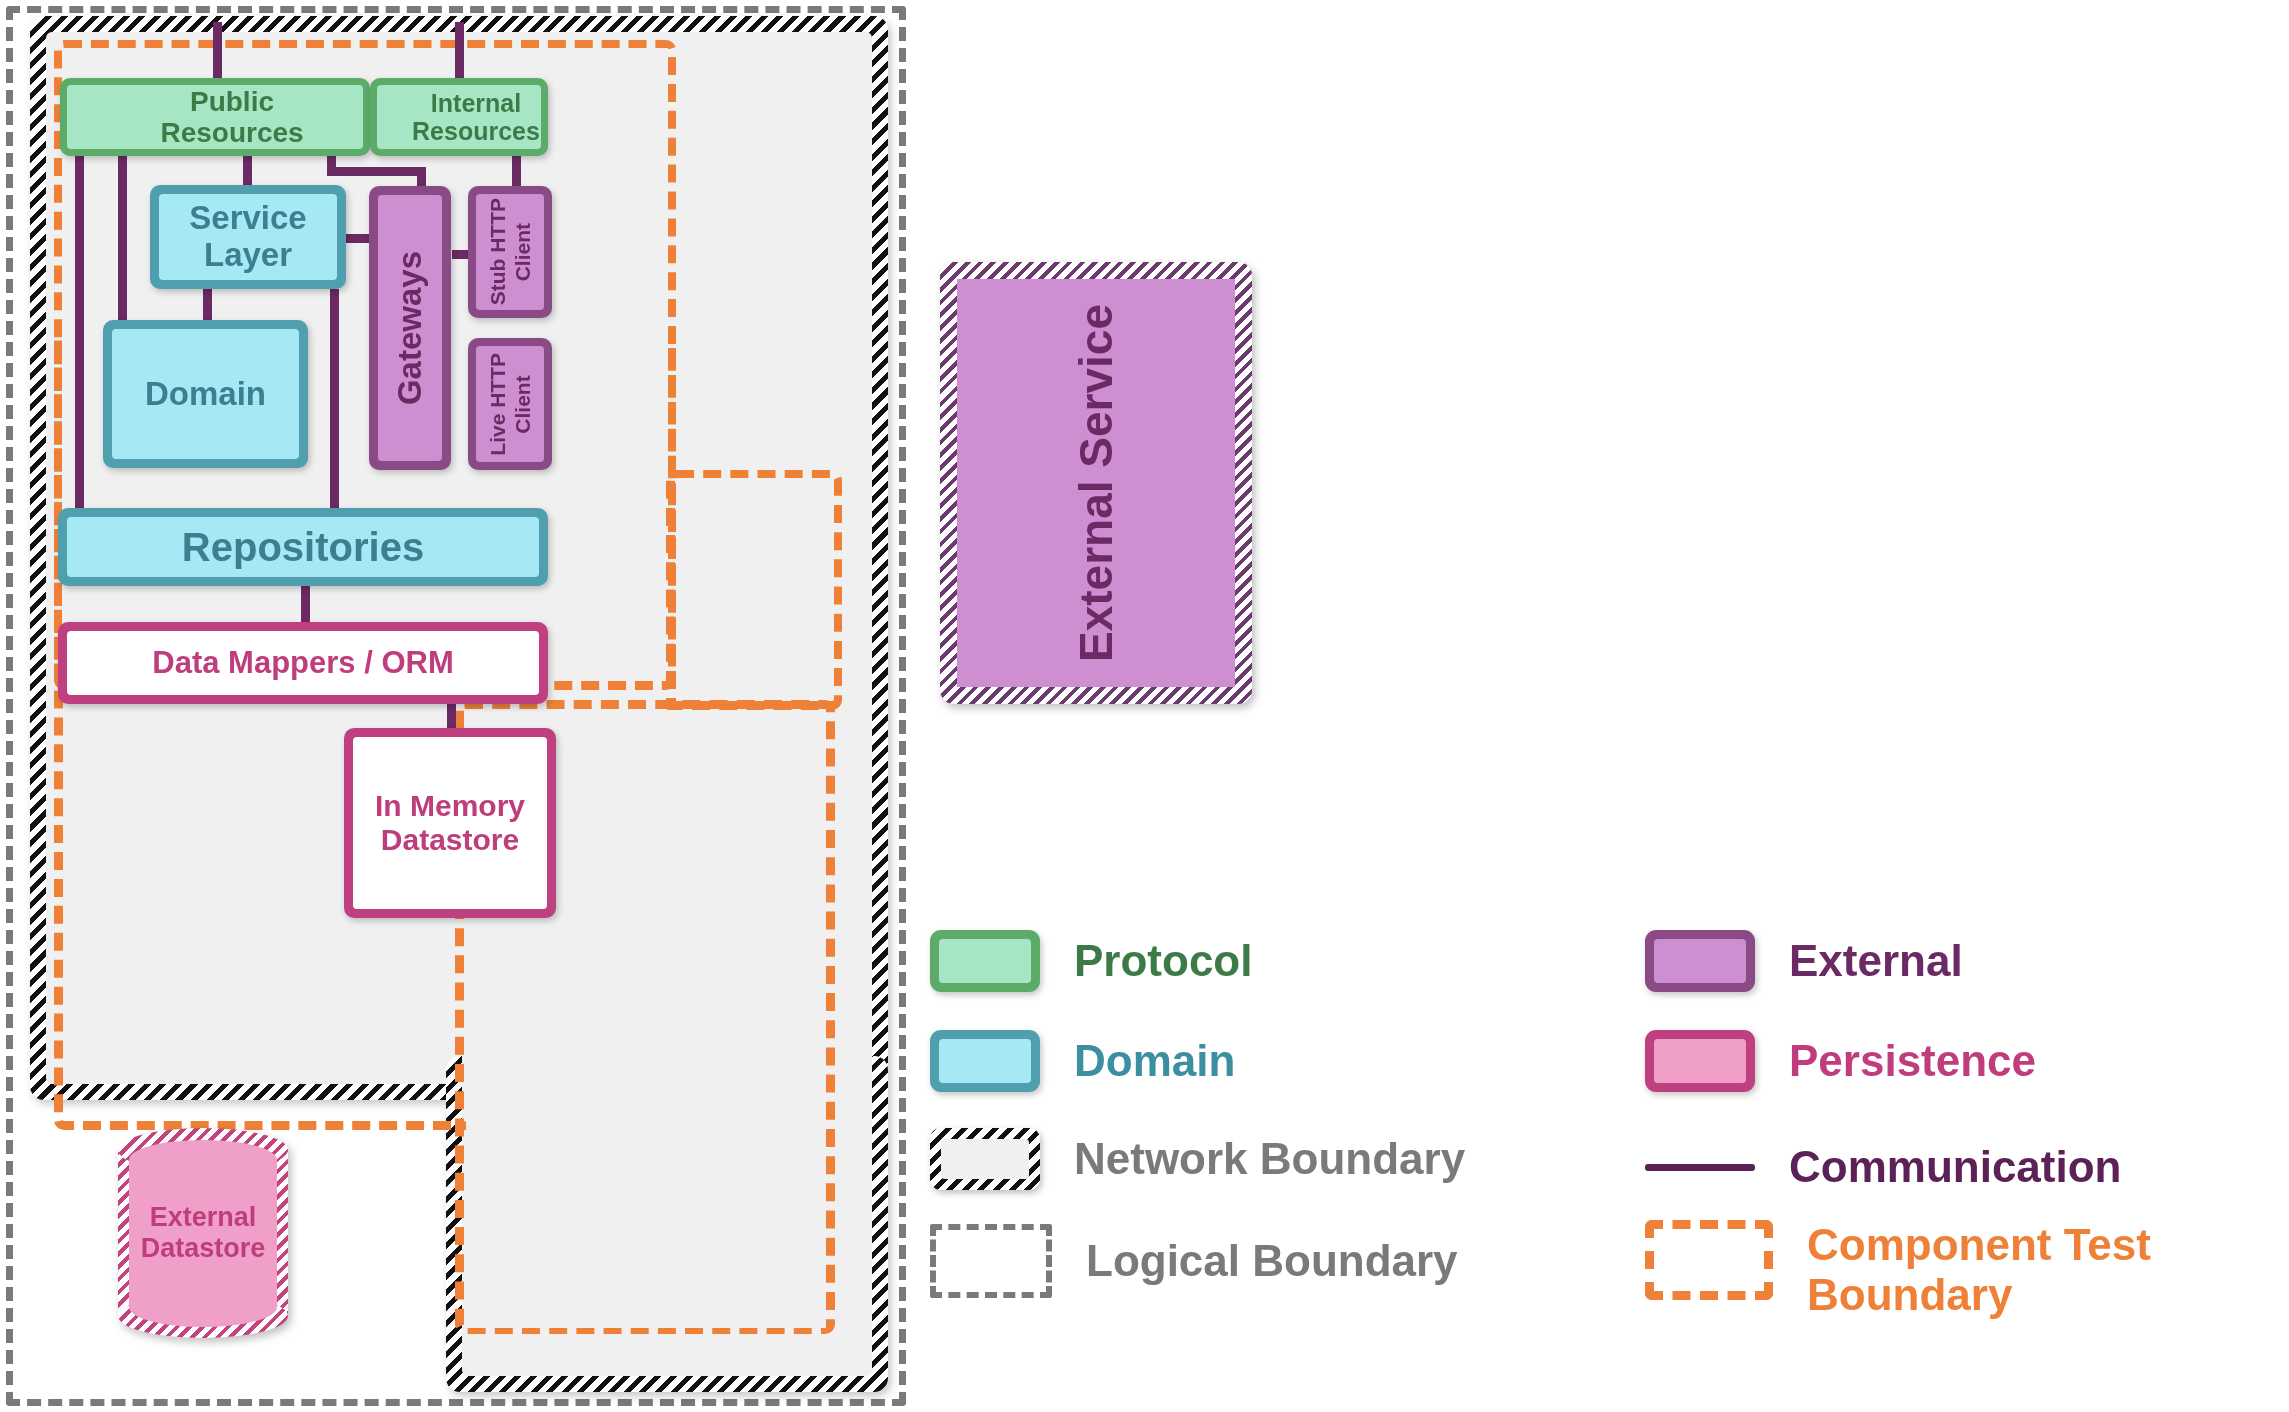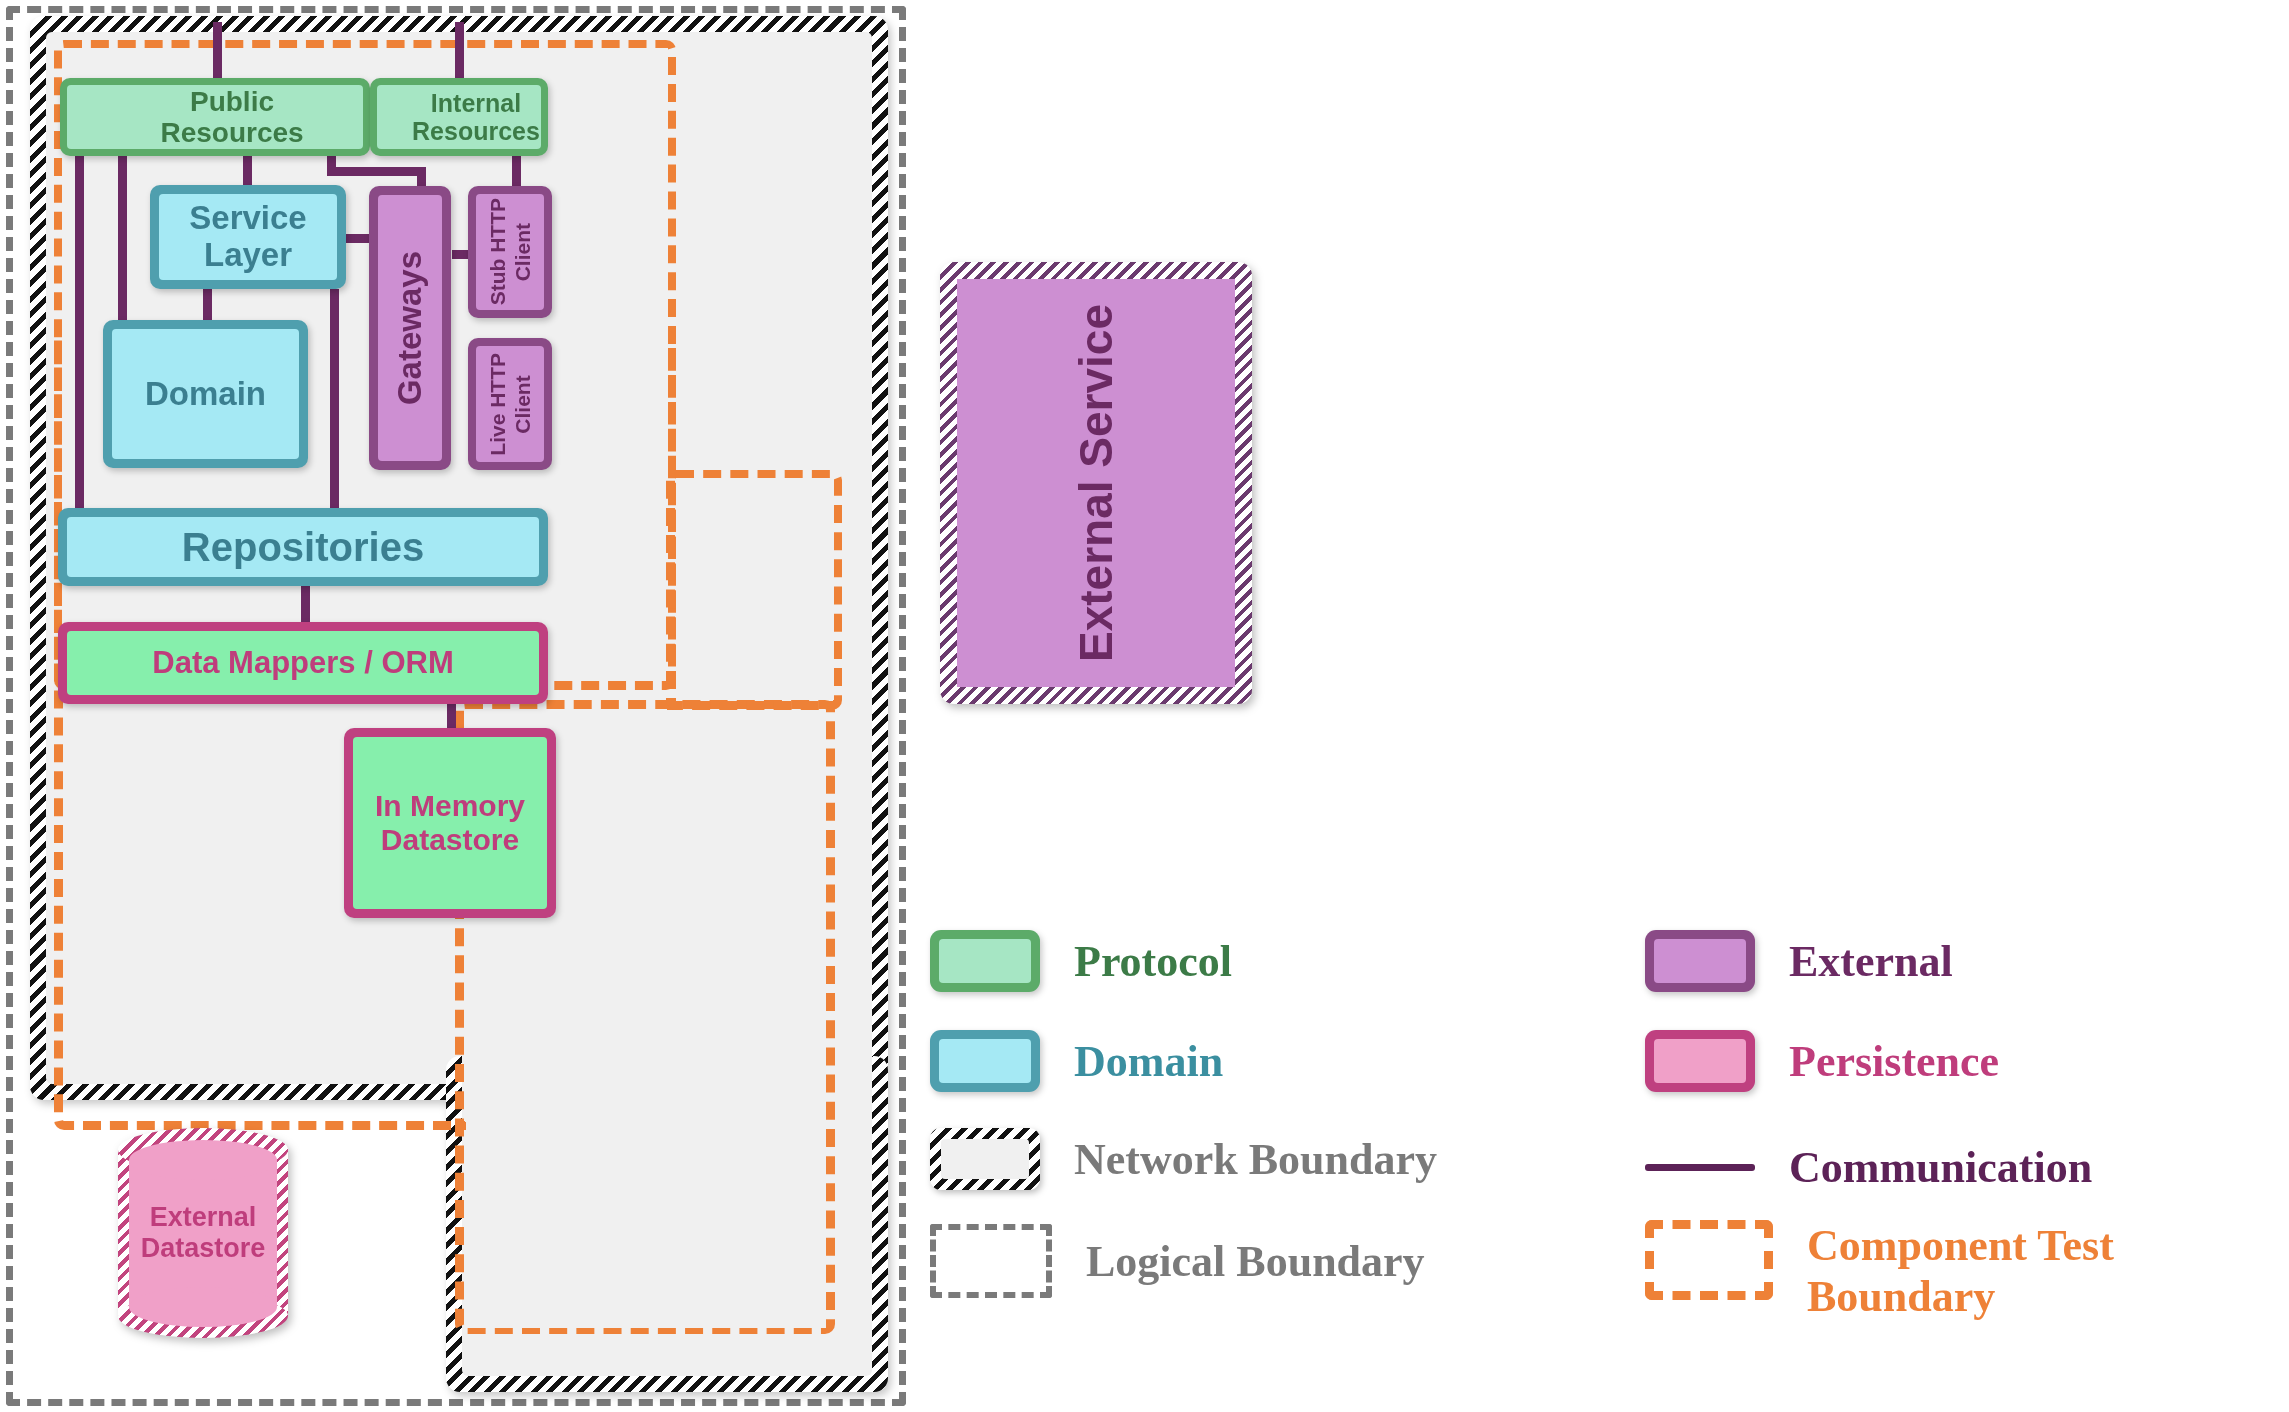--- a/index.html
+++ b/index.html
@@ -64,30 +64,30 @@
   .domainc{background:#4f9fae;}
   .domainc .inner{background:#a5e9f4;}
   .domainc span.lbl{color:#3b7f90;}
 
   .external{background:#8a4a86;}
   .external .inner{background:#c徐;}
   .external .inner{background:#cd8fd2;}
   .external span.lbl{color:#6b2a63;}
 
   .persist{background:#bf4080;}
-  .persist .inner{background:#86efac;}
+  .persist .inner{background:#ffffff;}
   .persist span.lbl{color:#bf3d7c;}
 
   .vert span.lbl{writing-mode:vertical-rl;transform:rotate(180deg);}
 
   
   .comm{background:#6b2a63;position:absolute;}
 
   
-  #legend{left:930px;top:930px;width:1350px;height:470px;font-family:Liberation Serif, serif;}
+  #legend{left:930px;top:930px;width:1350px;height:470px;}
   .lg-row{position:absolute;display:flex;align-items:center;}
   .lg-swatch{width:110px;height:62px;border-radius:11px;position:relative;
              filter:drop-shadow(2px 3px 3px rgba(0,0,0,.22));}
   .lg-swatch .inner{position:absolute;inset:9px;border-radius:4px;}
   .lg-text{margin-left:34px;font-weight:700;font-size:44px;white-space:nowrap;}
 
   .lg-hatch{width:110px;height:62px;border-radius:11px;position:relative;
             filter:drop-shadow(2px 3px 3px rgba(0,0,0,.25));}
   .lg-hatch .inner{position:absolute;inset:11px;border-radius:4px;background:#f0f0f0;}
 

